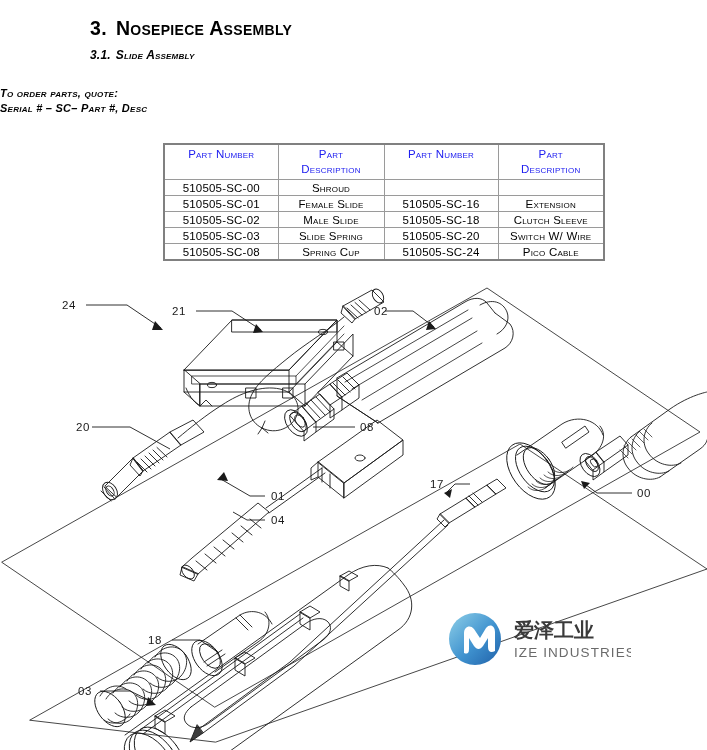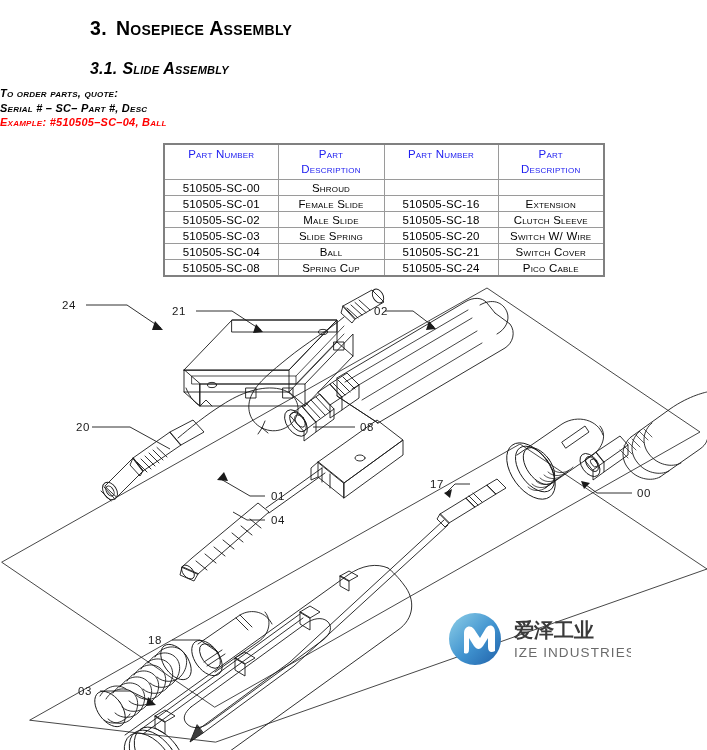--- a/index.html
+++ b/index.html
@@ -28,28 +28,28 @@
     font-weight: bold;
     font-variant: small-caps;
     letter-spacing: 0.3px;
     position: absolute;
     left: 90px;
     top: 17px;
     white-space: nowrap;
   }
   .h-main .num { margin-right: 9px; }
   .h-sub {
-    font-size: 16px;
+    font-size: 12px;
     font-weight: bold;
     font-style: italic;
     font-variant: small-caps;
     letter-spacing: 0.2px;
     position: absolute;
     left: 90px;
-    top: 60px;
+    top: 48px;
     white-space: nowrap;
     text-align: center;
   }
   .h-sub .num { margin-right: 5px; }
 
   
   #order-note {
     position: absolute;
     left: 0;
     top: 86px;
@@ -138,21 +138,20 @@
     <span class="num">3.</span><span>Nosepiece Assembly</span>
   </div>
   <div class="h-sub">
     <span class="num">3.1.</span><span>Slide Assembly</span>
   </div>
 </div>
 
 <div id="order-note">
   <div>To order parts, quote:</div>
   <div>Serial # – SC– Part #, Desc</div>
-  <div class="note-example">Example: #510505–SC–04, Ball</div>
 </div>
 
 <table id="parts-table">
   <colgroup>
     <col class="col-pn">
       <col class="col-pd">
       <col class="col-pn">
       <col class="col-pd">
   </colgroup>
   <thead>
@@ -192,26 +191,20 @@
       <td class="part-number">510505-SC-02</td>
       <td>Male Slide</td>
       <td class="part-number">510505-SC-18</td>
       <td>Clutch Sleeve</td>
     </tr>
     <tr>
       <td class="part-number">510505-SC-03</td>
       <td>Slide Spring</td>
       <td class="part-number">510505-SC-20</td>
       <td>Switch W/ Wire</td>
-    </tr>
-    <tr>
-      <td class="part-number">510505-SC-04</td>
-      <td>Ball</td>
-      <td class="part-number">510505-SC-21</td>
-      <td>Switch Cover</td>
     </tr>
     <tr>
       <td class="part-number">510505-SC-08</td>
       <td>Spring Cup</td>
       <td class="part-number">510505-SC-24</td>
       <td>Pico Cable</td>
     </tr>
   </tbody>
 </table>
 

